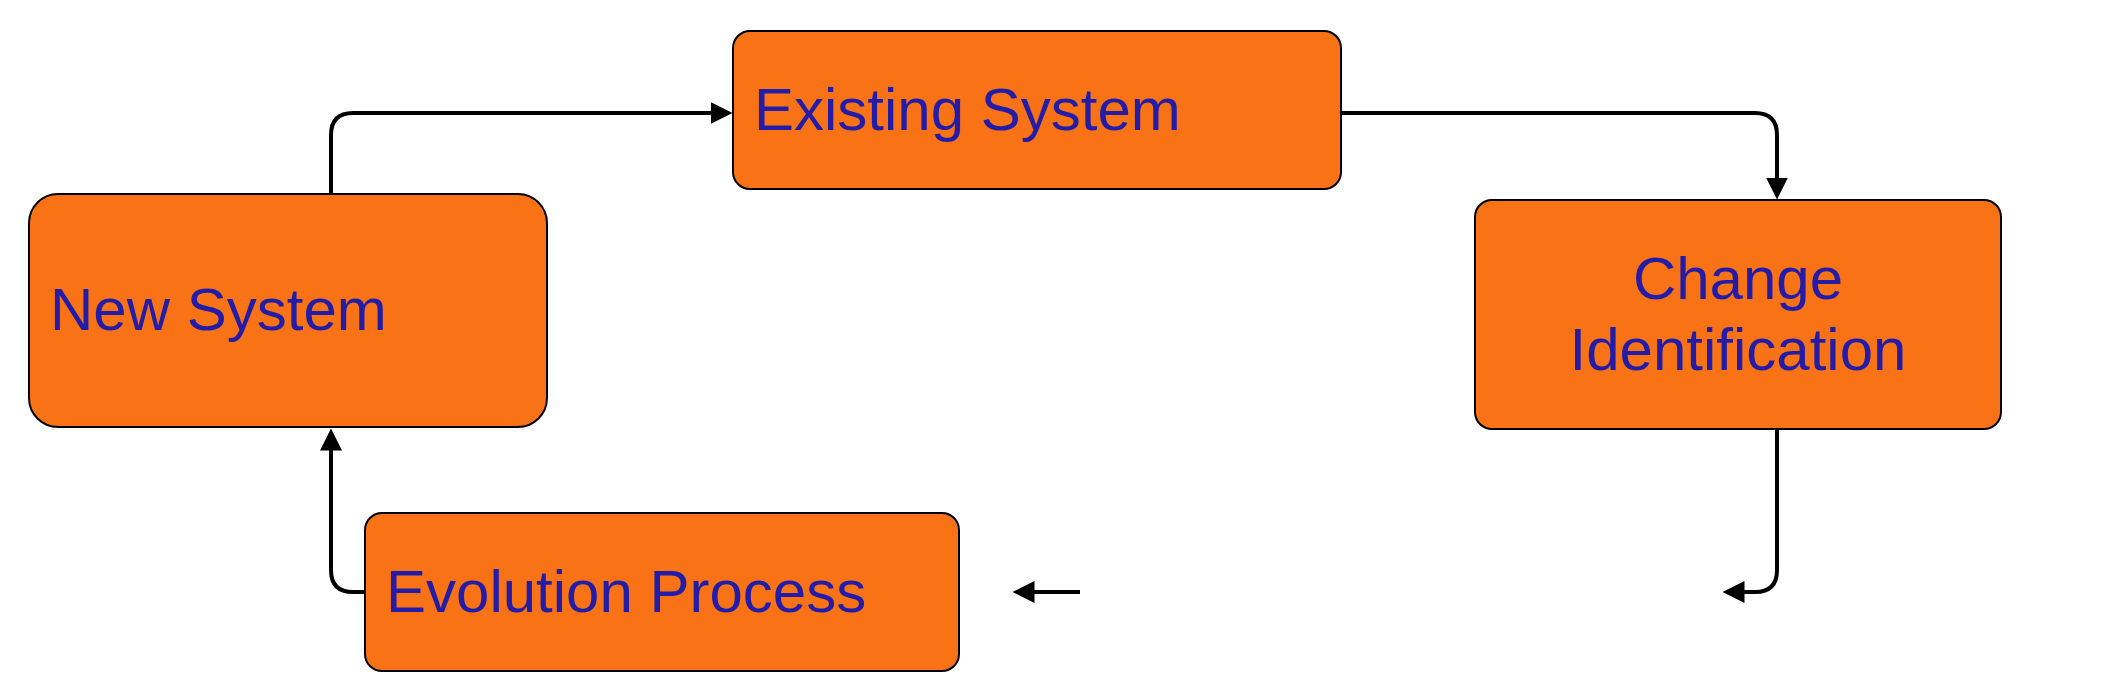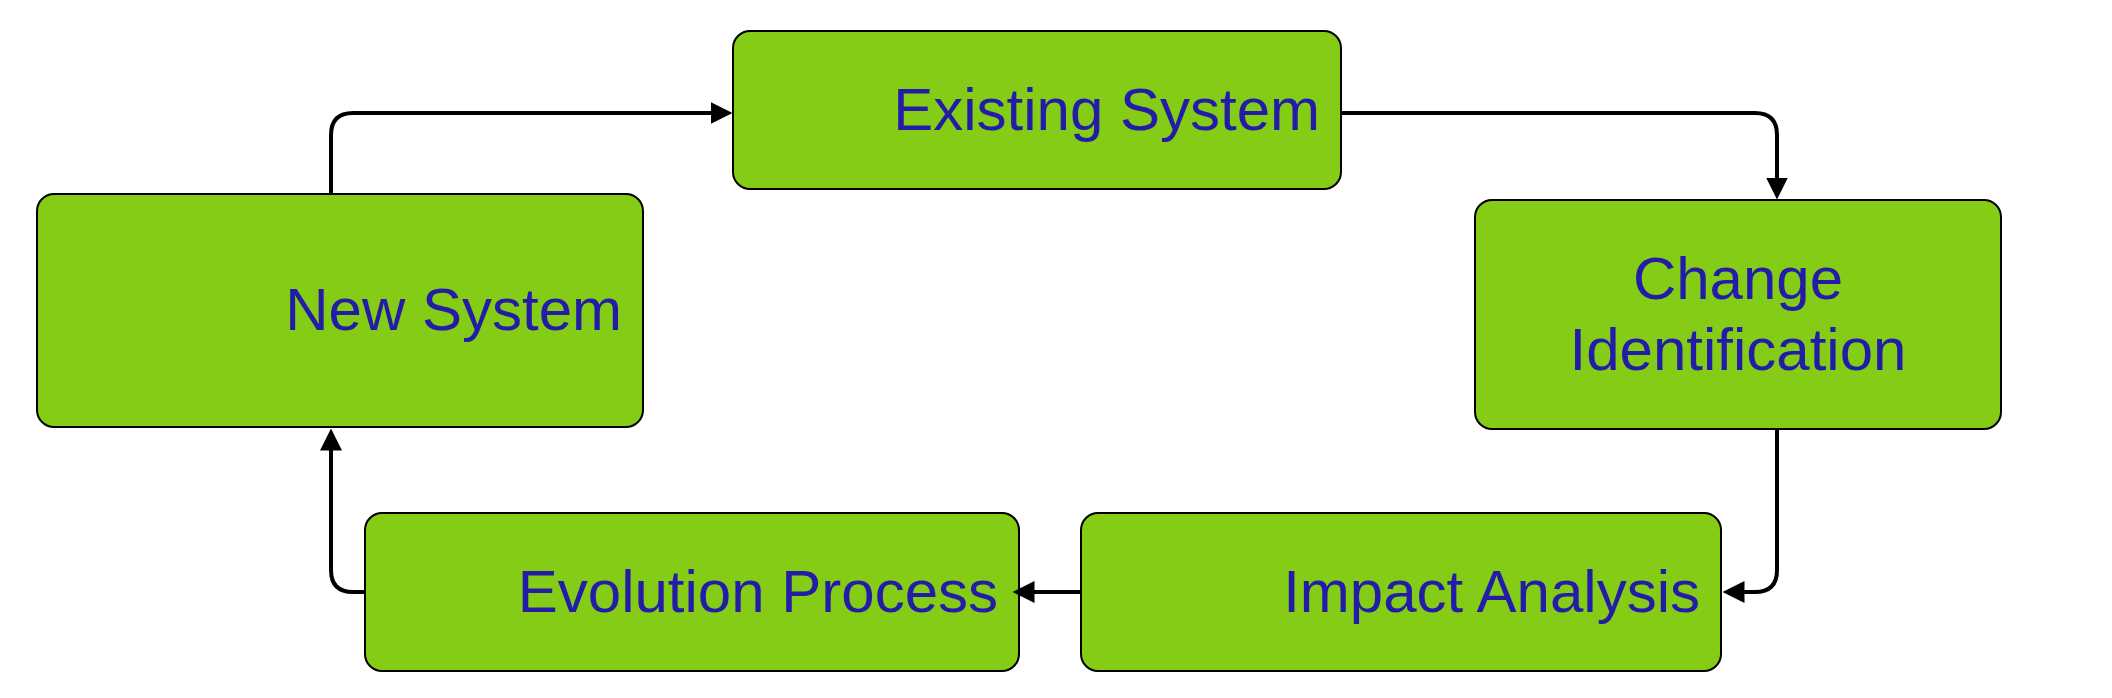--- a/index.html
+++ b/index.html
@@ -7,36 +7,36 @@
     position: relative;
     width: 2112px;
     height: 698px;
     background: #ffffff;
     font-family: "Liberation Sans", "DejaVu Sans", sans-serif;
     overflow: hidden;
   }
   .node {
     position: absolute;
     box-sizing: border-box;
-    background: #84cc16;
+    background: #f97316;
     border: 2.5px solid #000000;
     border-radius: 18px;
     display: flex;
     align-items: center;
-    justify-content: flex-end;
+    justify-content: flex-start;
     text-align: center;
     color: #221CA9;
     font-size: 60px;
     line-height: 1.18;
     padding: 16px 20px;
   }
   #node-existing-system      { left: 732px;  top: 30px;  width: 610px; height: 160px; }
-  #node-new-system           { left: 36px;   top: 193px; width: 608px; height: 235px; }
+  #node-new-system           { left: 28px;   top: 193px; width: 520px; height: 235px; border-radius: 30px; }
   #node-change-identification{ left: 1474px; top: 199px; width: 528px; height: 231px; }
-  #node-evolution-process    { left: 364px;  top: 512px; width: 656px; height: 160px; }
+  #node-evolution-process    { left: 364px;  top: 512px; width: 596px; height: 160px; }
   #node-impact-analysis      { left: 1080px; top: 512px; width: 642px; height: 160px; }
   #edges {
     position: absolute;
     left: 0; top: 0;
     width: 2112px; height: 698px;
     pointer-events: none;
   }
   #edges path.edge {
     fill: none;
     stroke: #000000;
@@ -49,23 +49,20 @@
 <div id="canvas">
 
   <div class="node" id="node-existing-system">
     <span>Existing System</span>
   </div>
 
   <div class="node" id="node-change-identification">
     <span>Change Identification</span>
   </div>
 
-  <div class="node" id="node-impact-analysis">
-    <span>Impact Analysis</span>
-  </div>
 
   <div class="node" id="node-evolution-process">
     <span>Evolution Process</span>
   </div>
 
   <div class="node" id="node-new-system">
     <span>New System</span>
   </div>
 
   <svg id="edges" viewBox="0 0 2112 698" xmlns="http://www.w3.org/2000/svg">

